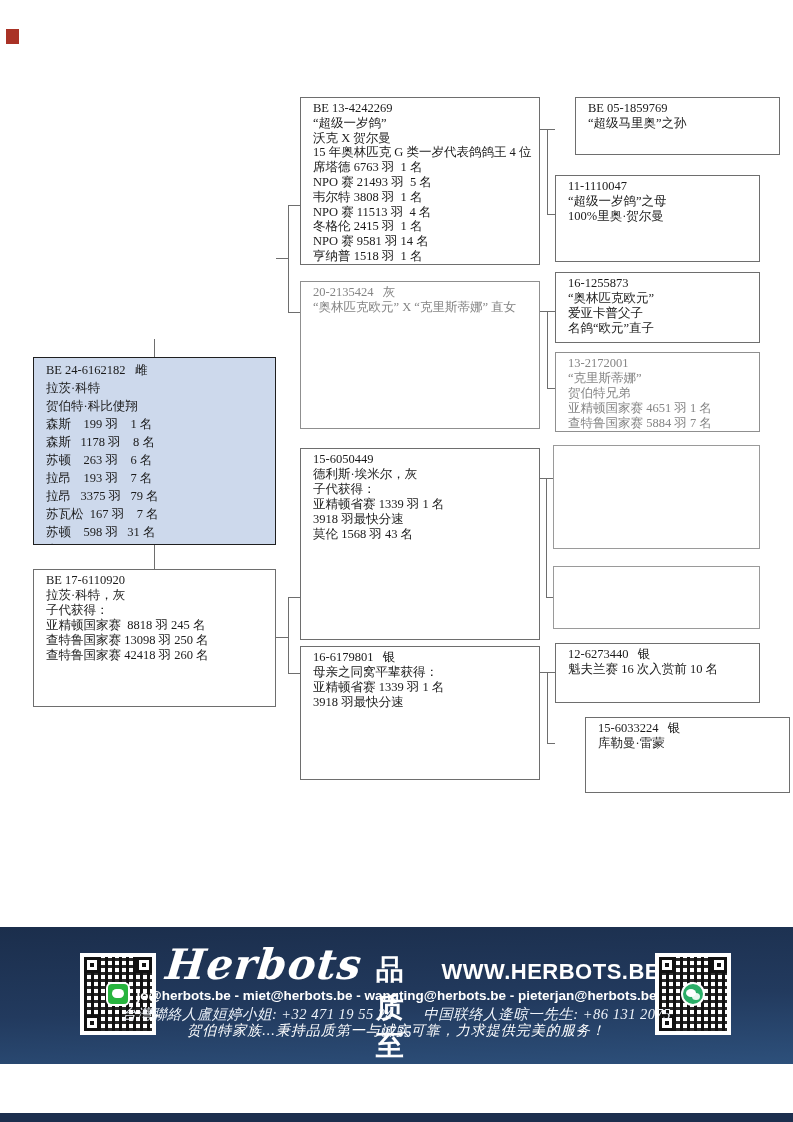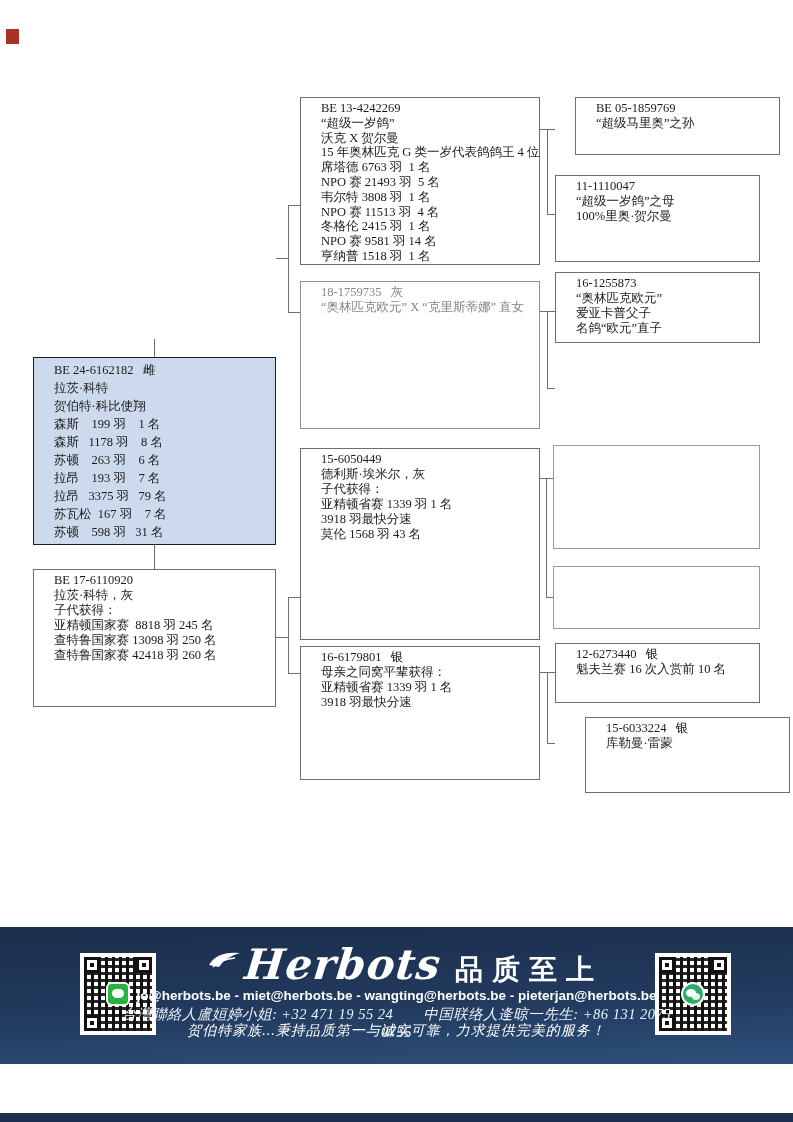--- a/index.html
+++ b/index.html
@@ -1,21 +1,21 @@
 <!DOCTYPE html>
 <html><head>
 <meta charset="utf-8">
 <style>
   html,body{margin:0;padding:0;background:#fff;}
   #page{position:relative;width:793px;height:1122px;background:#fff;overflow:hidden;
         font-family:"Liberation Serif","DejaVu Serif",serif;}
 
   
   .box{position:absolute;box-sizing:border-box;border:1px solid #6e6e6e;background:#fff;
-       color:#1a1a1a;font-size:12.5px;line-height:15px;padding:3px 20px;white-space:pre;overflow:hidden;}
+       color:#1a1a1a;font-size:12.5px;line-height:15px;padding:3px 12px;white-space:pre;overflow:hidden;}
   .box.subject{background:#cdd9ec;border:1.5px solid #1f1f1f;line-height:18px;}
   .box.dense{line-height:14.8px;}
   .box.gray{color:#858585;border-color:#8f8f8f;}
   .box.empty{border-color:#9a9a9a;}
 
   
   .ln{position:absolute;background:#6e6e6e;}
 
   
   .marker{position:absolute;left:6px;top:29px;width:13px;height:15px;background:#a93226;}
@@ -87,21 +87,21 @@
 “超级一岁鸽”
 沃克 X 贺尔曼
 15 年奥林匹克 G 类一岁代表鸽鸽王 4 位
 席塔德 6763 羽  1 名
 NPO 赛 21493 羽  5 名
 韦尔特 3808 羽  1 名
 NPO 赛 11513 羽  4 名
 冬格伦 2415 羽  1 名
 NPO 赛 9581 羽 14 名
 亨纳普 1518 羽  1 名</div>
-  <div class="box gray" style="left:300px;top:281px;width:240px;height:148px">18-1759735   灰
+  <div class="box gray" style="left:300px;top:281px;width:240px;height:148px">20-2135424   灰
 “奥林匹克欧元” X “克里斯蒂娜” 直女</div>
   <div class="box" style="left:300px;top:448px;width:240px;height:192px">15-6050449
 德利斯·埃米尔，灰
 子代获得：
 亚精顿省赛 1339 羽 1 名
 3918 羽最快分速
 莫伦 1568 羽 43 名</div>
   <div class="box" style="left:300px;top:646px;width:240px;height:134px">16-6179801   银
 母亲之同窝平辈获得：
 亚精顿省赛 1339 羽 1 名
@@ -109,20 +109,25 @@
 
   <div class="box" style="left:575px;top:97px;width:205px;height:58px">BE 05-1859769
 “超级马里奥”之孙</div>
   <div class="box" style="left:555px;top:175px;width:205px;height:87px">11-1110047
 “超级一岁鸽”之母
 100%里奥·贺尔曼</div>
   <div class="box" style="left:555px;top:272px;width:205px;height:71px">16-1255873
 “奥林匹克欧元”
 爱亚卡普父子
 名鸽“欧元”直子</div>
+  <div class="box gray" style="left:555px;top:352px;width:205px;height:80px">13-2172001
+“克里斯蒂娜”
+贺伯特兄弟
+亚精顿国家赛 4651 羽 1 名
+查特鲁国家赛 5884 羽 7 名</div>
   <div class="box empty" style="left:553px;top:445px;width:207px;height:104px"></div>
   <div class="box empty" style="left:553px;top:566px;width:207px;height:63px"></div>
   <div class="box" style="left:555px;top:643px;width:205px;height:60px">12-6273440   银
 魁夫兰赛 16 次入赏前 10 名</div>
   <div class="box" style="left:585px;top:717px;width:205px;height:76px">15-6033224   银
 库勒曼·雷蒙</div>
 
   <div class="ln" style="left:154px;top:339px;width:1px;height:18px"></div>
   <div class="ln" style="left:154px;top:545px;width:1px;height:24px"></div>
 
@@ -170,20 +175,21 @@
       <div class="qr-badge badge-wechat"></div>
     </div>
 
     <div class="brand-row">
       <svg class="wing" width="34" height="22" viewBox="0 0 34 22">
         <path d="M2 16 Q10 2 33 4 Q18 8 12 18 Z" fill="#ffffff"></path>
         <path d="M6 18 Q14 10 28 9" stroke="#ffffff" stroke-width="1.5" fill="none"></path>
       </svg>
       <span class="brand-script">Herbots</span>
       <span class="brand-cjk">品质至上</span>
+      <span class="brand-site">WWW.HERBOTS.BE</span>
     </div>
 
     <div class="email-row">jo@herbots.be - miet@herbots.be - wangting@herbots.be - pieterjan@herbots.be</div>
     <div class="contact-row">台灣聯絡人盧姮婷小姐: +32 471 19 55 24　　中国联络人逄晾一先生: +86 131 2075 0755</div>
     <div class="slogan-row">贺伯特家族...秉持品质第一与诚实可靠，力求提供完美的服务！</div>
   </div>
 
   <div class="bottom-strip"></div>
 
 </div>

